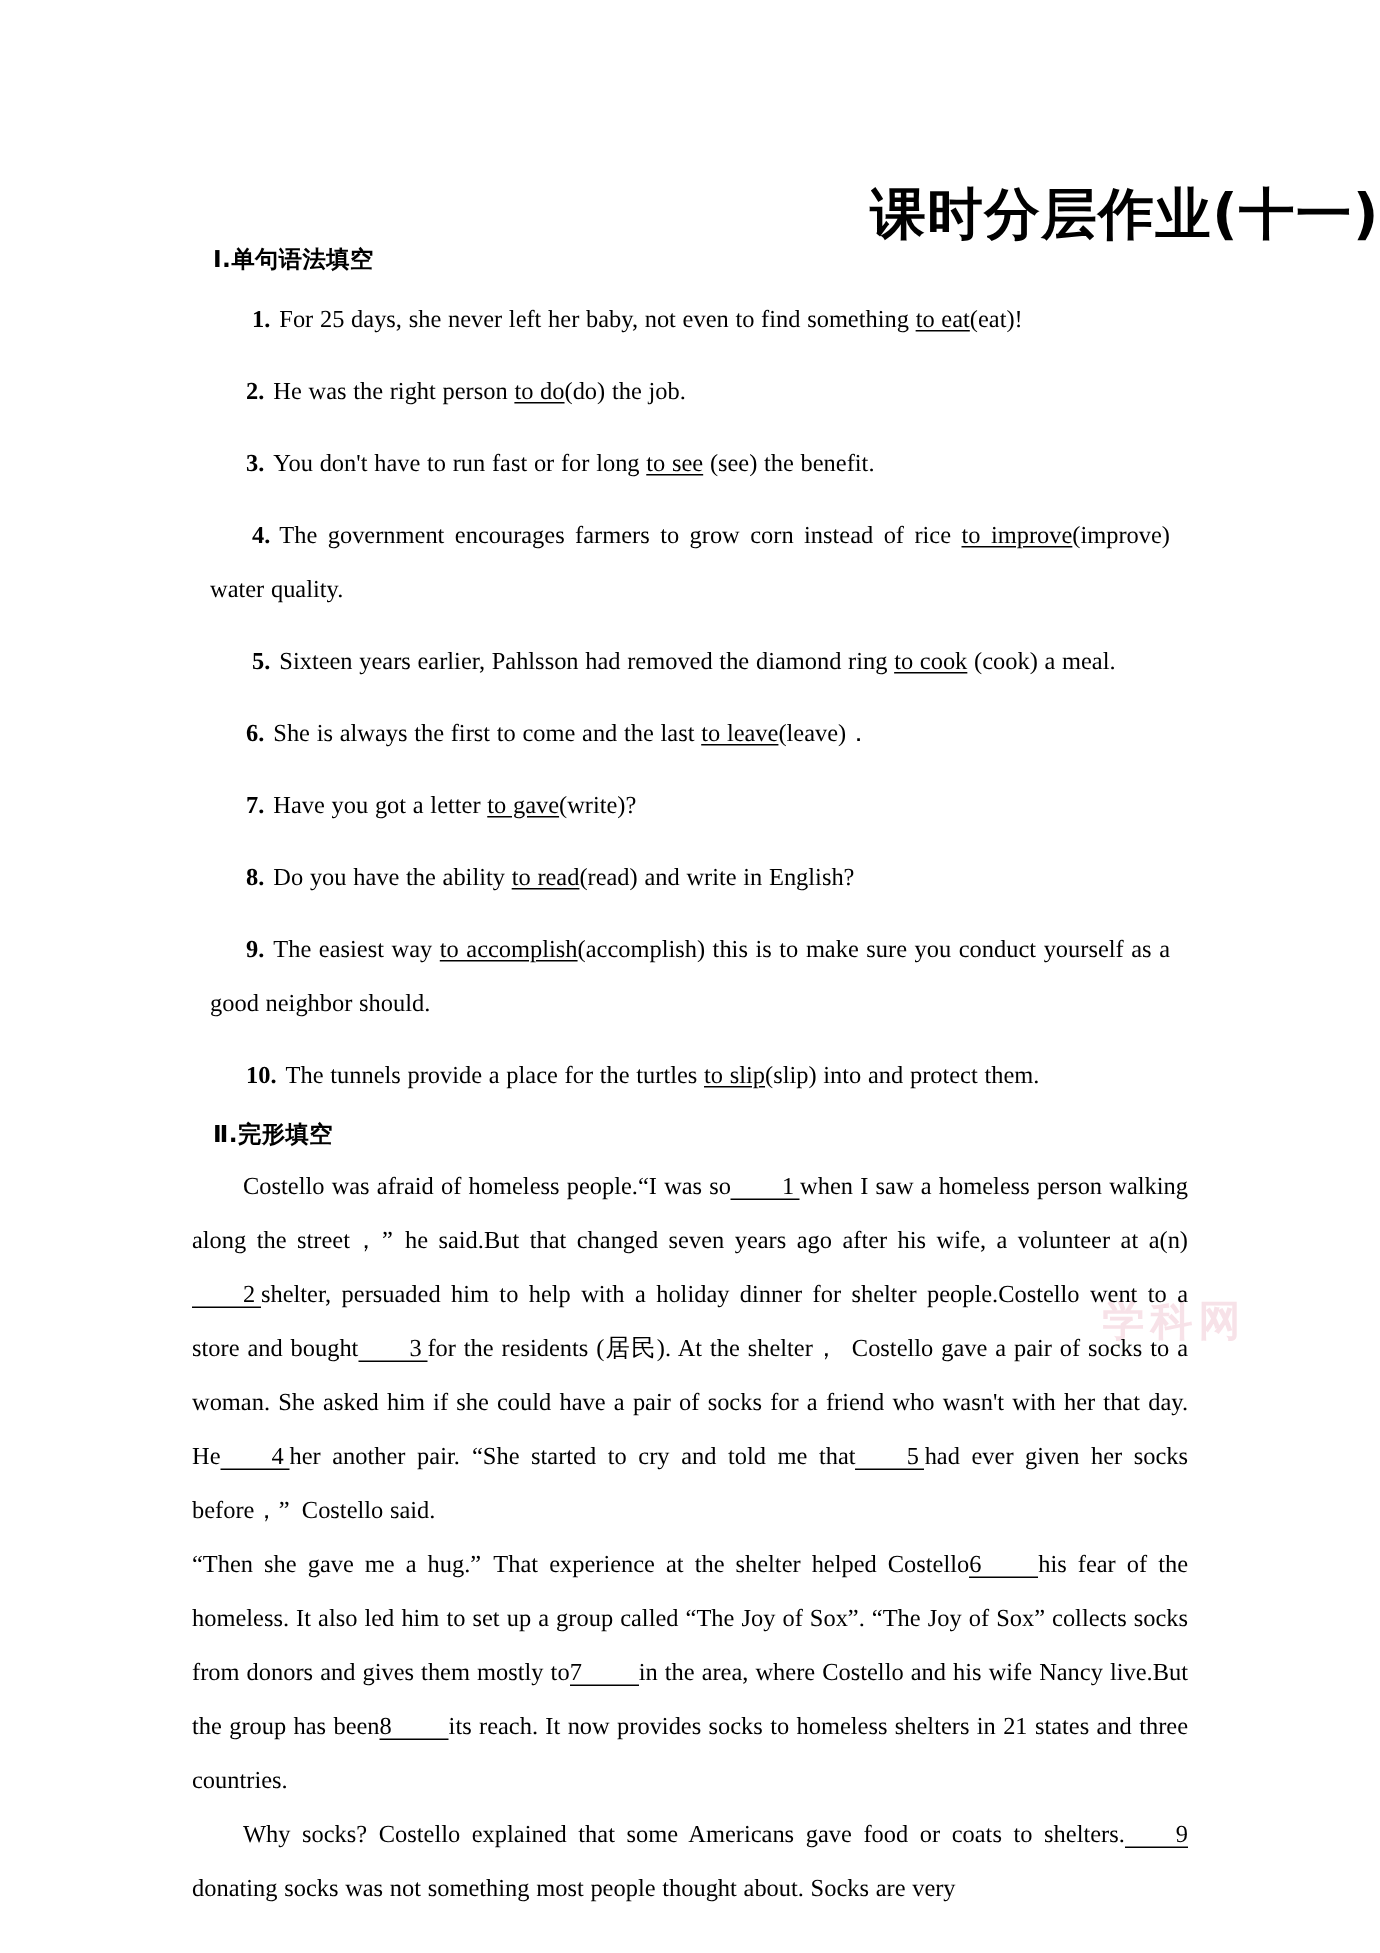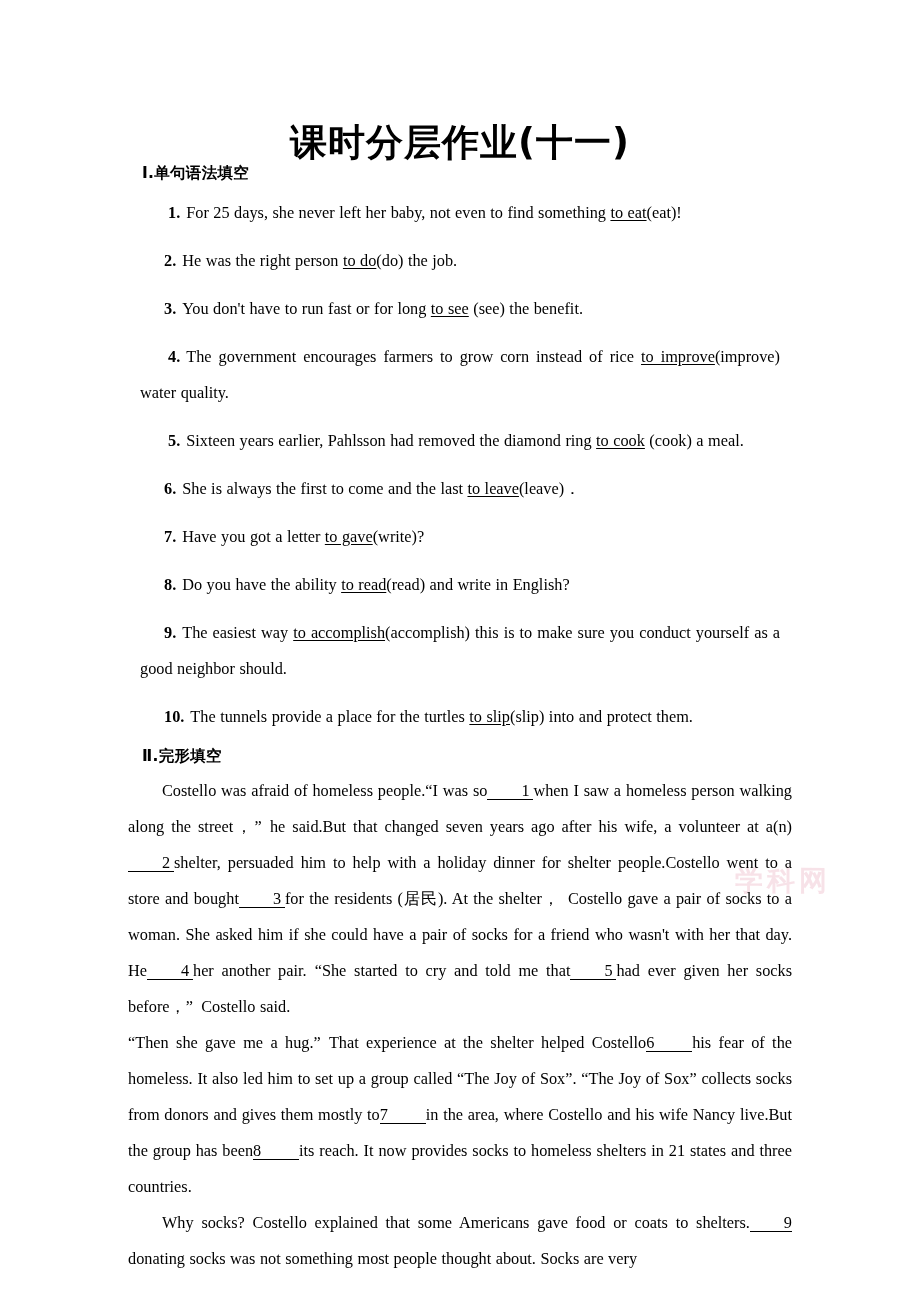--- a/index.html
+++ b/index.html
@@ -39,21 +39,21 @@
     pointer-events: none;
     user-select: none;
   }
 
   
   .doc-title {
     position: absolute;
     left: 0;
     top: 99px;
     width: 920px;
-    text-align: center;
+    text-align: right;
     font-family: "DejaVu Sans", "Liberation Sans", sans-serif;
     font-weight: 700;
     font-size: 37px;
     letter-spacing: 1px;
     line-height: 1;
   }
 
   
   .content {
     position: absolute;

